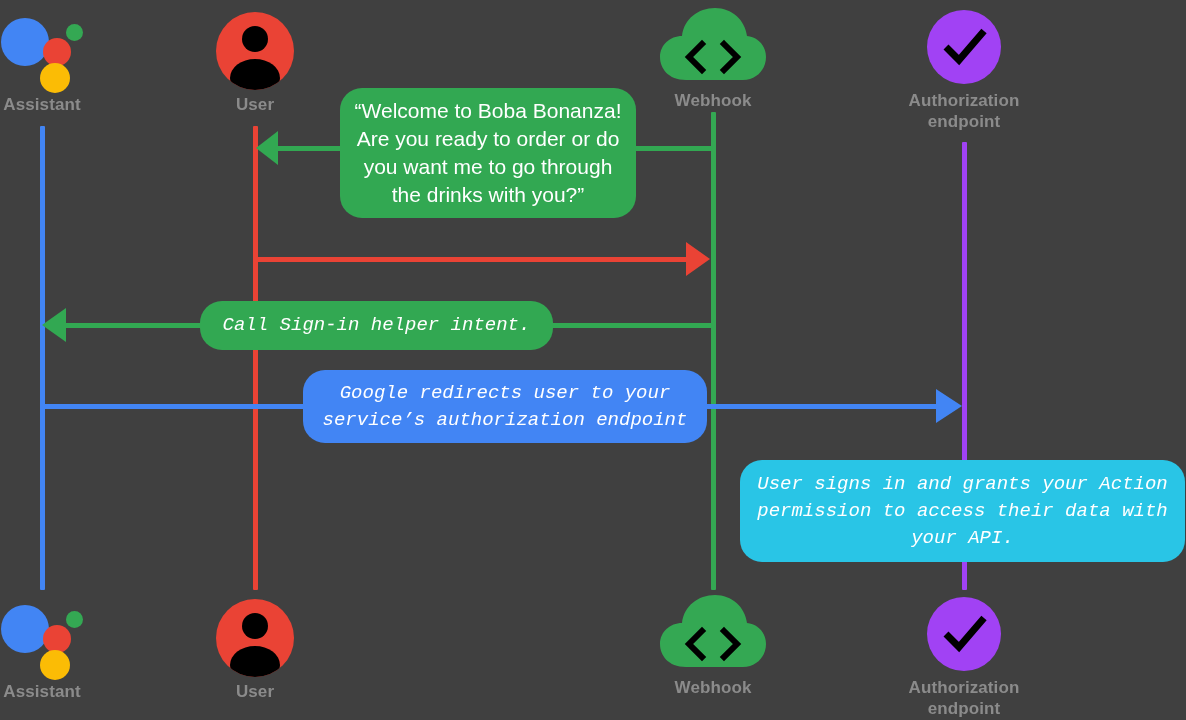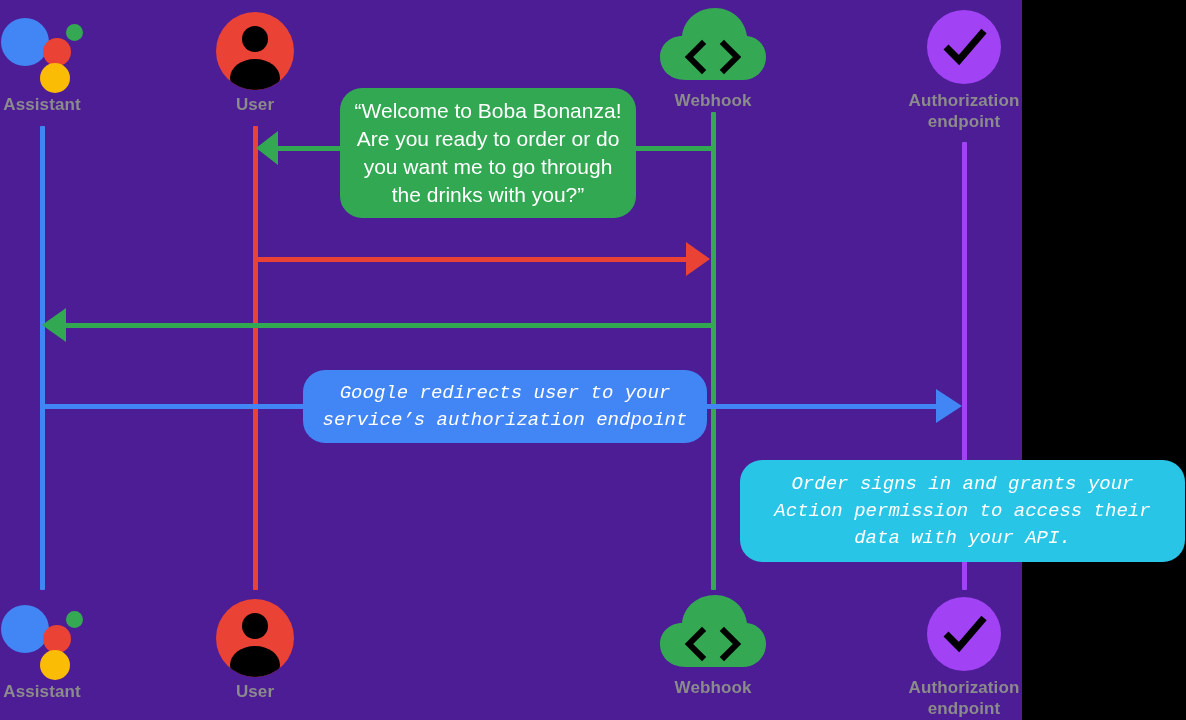--- a/index.html
+++ b/index.html
@@ -10,23 +10,23 @@
   body {
     width: 1186px;
     height: 720px;
     position: relative;
     overflow: hidden;
     font-family: "Liberation Sans", sans-serif;
   }
   #stage {
     position: absolute;
     left: 0; top: 0;
-    width: 1022px;
+    width: 1186px;
     height: 720px;
-    background: #4c1d95;
+    background: #404040;
   }
 
   
   .actor {
     position: absolute;
     width: 200px;
     text-align: center;
   }
   .actor-icon {
     height: 86px;
@@ -197,29 +197,32 @@
   <div class="arrow-head" style="left:256px; top:131px; border-right:22px solid #32A852;"></div>
   <div class="bubble sans" style="left:340px; top:88px; width:296px; height:130px; background:#32A852; padding:6px 14px;">
     <span>“Welcome to Boba Bonanza! Are you ready to order or do you want me to go through the drinks with you?”</span>
   </div>
 
   <div class="msg-line" style="left:255px; top:257px; width:435px; background:#EA4335;"></div>
   <div class="arrow-head" style="left:686px; top:242px; border-left:24px solid #EA4335;"></div>
 
   <div class="msg-line" style="left:62px; top:323px; width:651px; background:#32A852;"></div>
   <div class="arrow-head" style="left:42px; top:308px; border-right:24px solid #32A852;"></div>
+  <div class="bubble mono" style="left:200px; top:301px; width:353px; height:49px; background:#32A852; padding:2px 14px;">
+    <span>Call Sign-in helper intent.</span>
+  </div>
 
   <div class="msg-line" style="left:42px; top:404px; width:896px; background:#4285F4;"></div>
   <div class="arrow-head" style="left:936px; top:389px; border-left:26px solid #4285F4;"></div>
   <div class="bubble mono" style="left:303px; top:370px; width:404px; height:73px; background:#4285F4; padding:4px 6px;">
     <span>Google redirects user to your service’s authorization endpoint</span>
   </div>
 
   <div class="bubble mono" style="left:740px; top:460px; width:445px; height:102px; background:#29C5E6; padding:4px 12px;">
-    <span>Order signs in and grants your Action permission to access their data with your API.</span>
+    <span>User signs in and grants your Action permission to access their data with your API.</span>
   </div>
 
   <div class="actor" style="left:-58px; top:595px;">
     <div class="actor-icon">
       <div class="assistant-logo">
         <i class="ga-blue"></i>
           <i class="ga-red"></i>
           <i class="ga-green"></i>
           <i class="ga-yellow"></i>
       </div>

